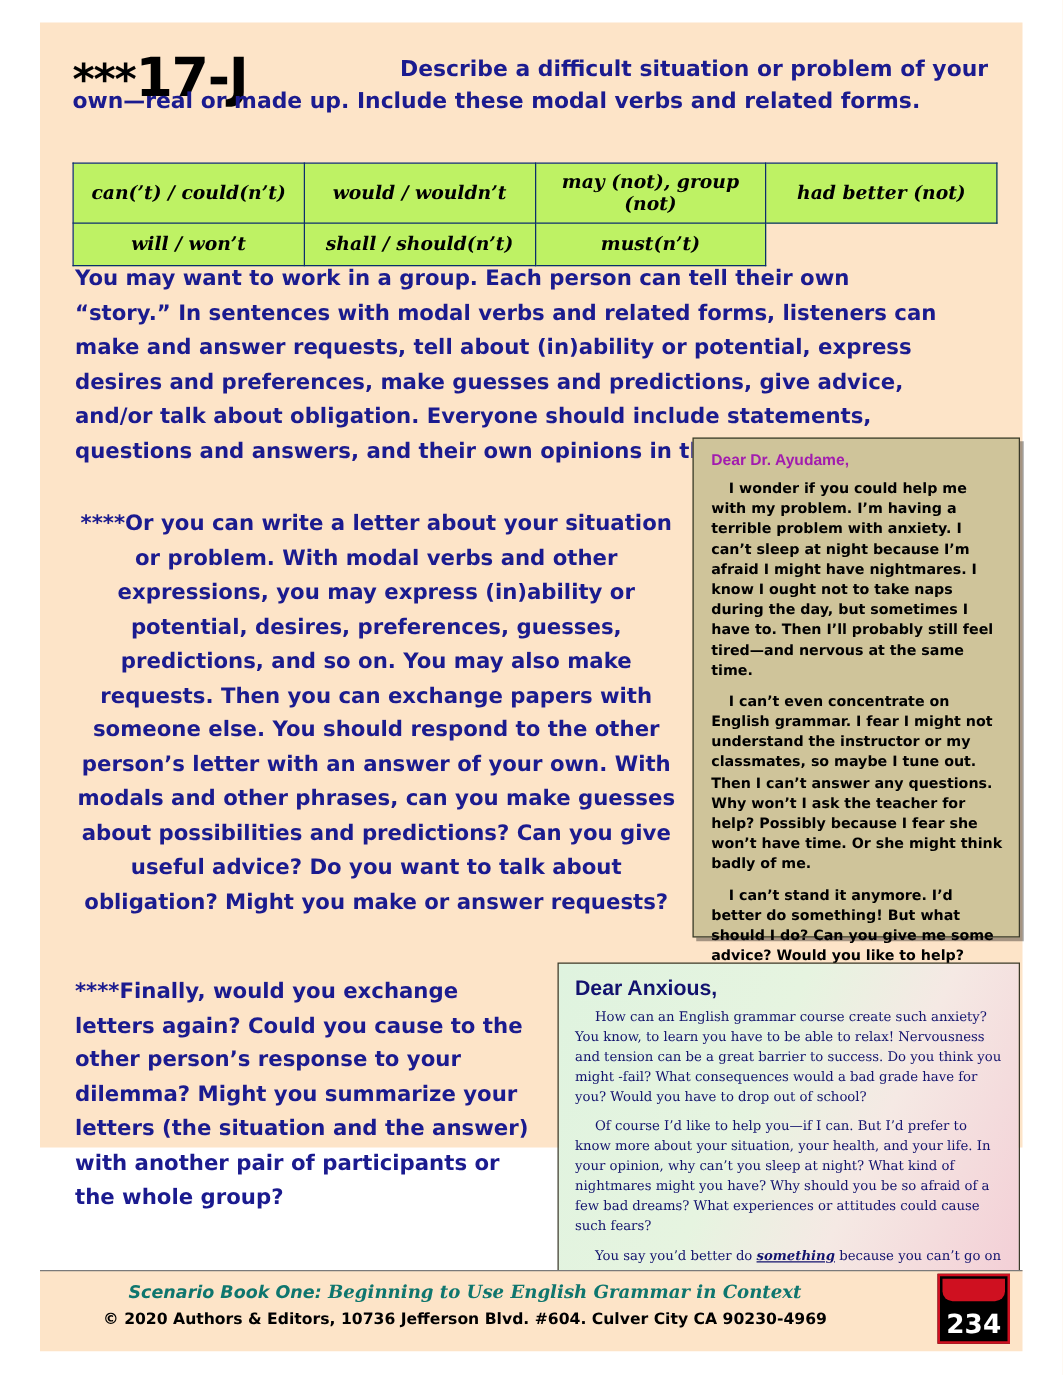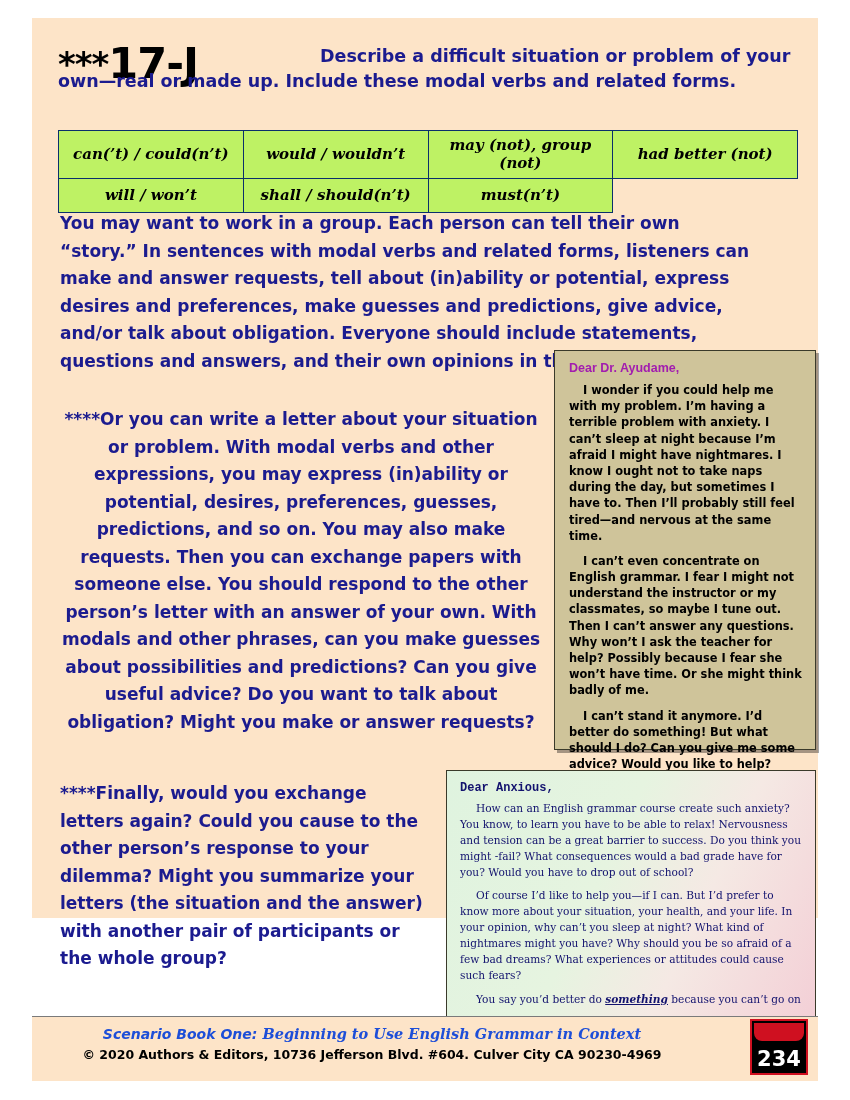--- a/index.html
+++ b/index.html
@@ -164,23 +164,23 @@
     top: 752px;
     width: 370px;
     height: 250px;
     border: 1.5px solid #3a3a2a;
     background: linear-gradient(115deg, #dff3df 0%, #e6f4e0 42%, #f5e9e4 66%, #f3cfd6 100%);
     padding: 10px 10px 6px 13px;
     box-sizing: border-box;
     overflow: hidden;
   }
   .letter2 .salutation {
-    font-family: Liberation Mono, monospace;
-    font-weight: bold;
-    font-size: 12px;
+    font-family: Liberation Sans, sans-serif;
+    font-weight: bold;
+    font-size: 17px;
     color: #12126e;
     margin-bottom: 6px;
   }
   .letter2 p {
     margin: 0 0 8px 0;
     font-family: "DejaVu Serif", serif;
     font-size: 10.6px;
     line-height: 1.5;
     color: #12126e;
     text-indent: 16px;
@@ -206,21 +206,21 @@
     left: 10px;
     top: 6px;
     width: 660px;
     text-align: center;
   }
   .foot-line1 {
     font-family: "DejaVu Serif", serif;
     font-weight: bold;
     font-style: italic;
     font-size: 14.5px;
-    color: #1d4ed8;
+    color: #0f766e;
     line-height: 1.5;
   }
   .foot-line1 .bold-title {
     font-family: "DejaVu Sans", sans-serif;
     font-weight: bold;
     font-style: italic;
     font-size: 14px;
   }
   .foot-line2 {
     font-family: "DejaVu Sans", sans-serif;

